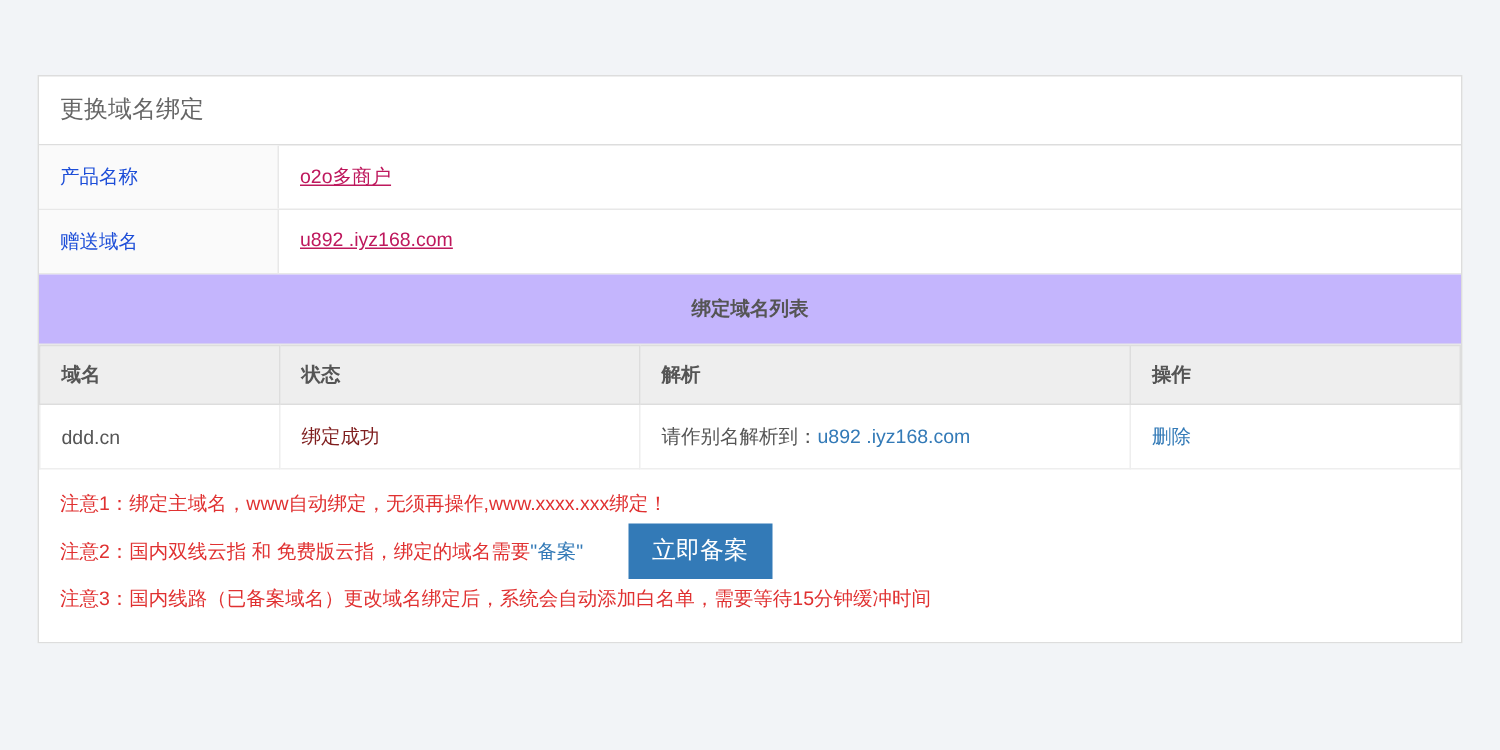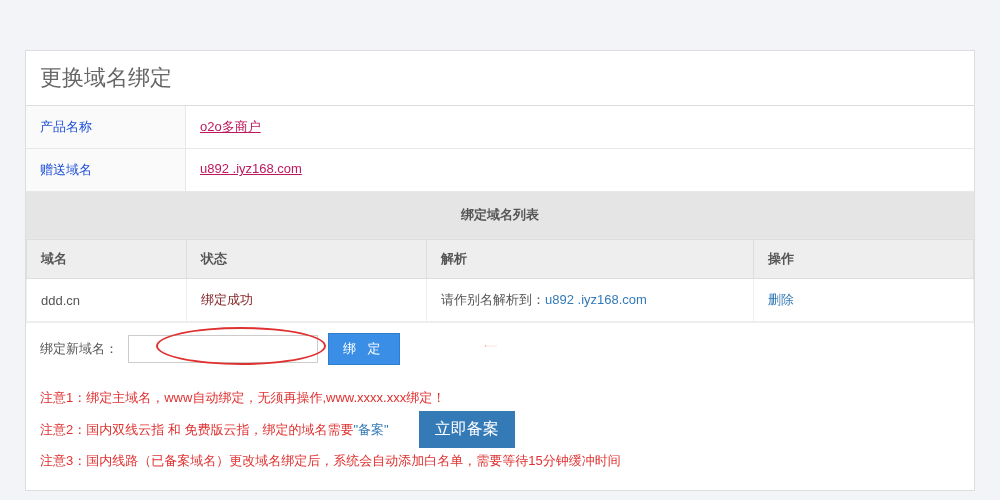--- a/index.html
+++ b/index.html
@@ -9,39 +9,39 @@
       padding: 50px 25px 0;
       font-size: 13px;
       color: #555;
     }
     .panel {
       background: #fff;
       border: 1px solid #ddd;
     }
     .panel-title {
       padding: 12px 14px;
-      font-size: 22px;
+      font-size: 16px;
       color: #666;
       border-bottom: 1px solid #ddd;
     }
     .info-row { display: flex; border-bottom: 1px solid #e8e8e8; }
     .info-label {
       width: 160px;
       padding: 12px 14px;
       background: #fafafa;
       border-right: 1px solid #e8e8e8;
       color: #1d4ed8;
     }
     .info-value { flex: 1; padding: 12px 14px; color: #be185d; text-decoration: underline; }
     .list-title {
       text-align: center;
       padding: 14px;
       font-weight: bold;
       color: #555;
-      background: #e5e5e5;
+      background: #c4b5fd;
       border-bottom: 1px solid #e8e8e8;
     }
     table { width: 100%; border-collapse: collapse; }
     thead th {
       background: #eeeeee;
       text-align: left;
       padding: 10px 14px;
       font-weight: bold;
       color: #555;
       border: 1px solid #ddd;
@@ -145,31 +145,20 @@
         <td>
           <span>请作别名解析到：</span><span class="blue-link">u892   .iyz168.com</span>
         </td>
         <td>
           <span class="blue-link">删除</span>
         </td>
       </tr>
     </tbody>
   </table>
 
-  <div class="bind-row">
-    <span class="bind-label">绑定新域名：</span>
-    <input class="bind-input" type="text" style="">
-    <button class="btn-primary">绑 定</button>
-
-    <div class="annot-ellipse"></div>
-    <svg class="annot-arrow" viewBox="0 0 130 20">
-      <line x1="10" y1="10" x2="125" y2="10" stroke="#e03131" stroke-width="1.5"></line>
-      <polygon points="0,10 14,5 14,15" fill="#e03131"></polygon>
-    </svg>
-  </div>
 
   <div class="notes">
     <div class="note-line">注意1：绑定主域名，www自动绑定，无须再操作,www.xxxx.xxx绑定！</div>
     <div class="note-line">
       <span>注意2：国内双线云指 和 免费版云指，绑定的域名需要</span>
       <span class="quote">"备案"</span>
       <button class="btn-record">立即备案</button>
     </div>
     <div class="note-line">注意3：国内线路（已备案域名）更改域名绑定后，系统会自动添加白名单，需要等待15分钟缓冲时间</div>
   </div>

